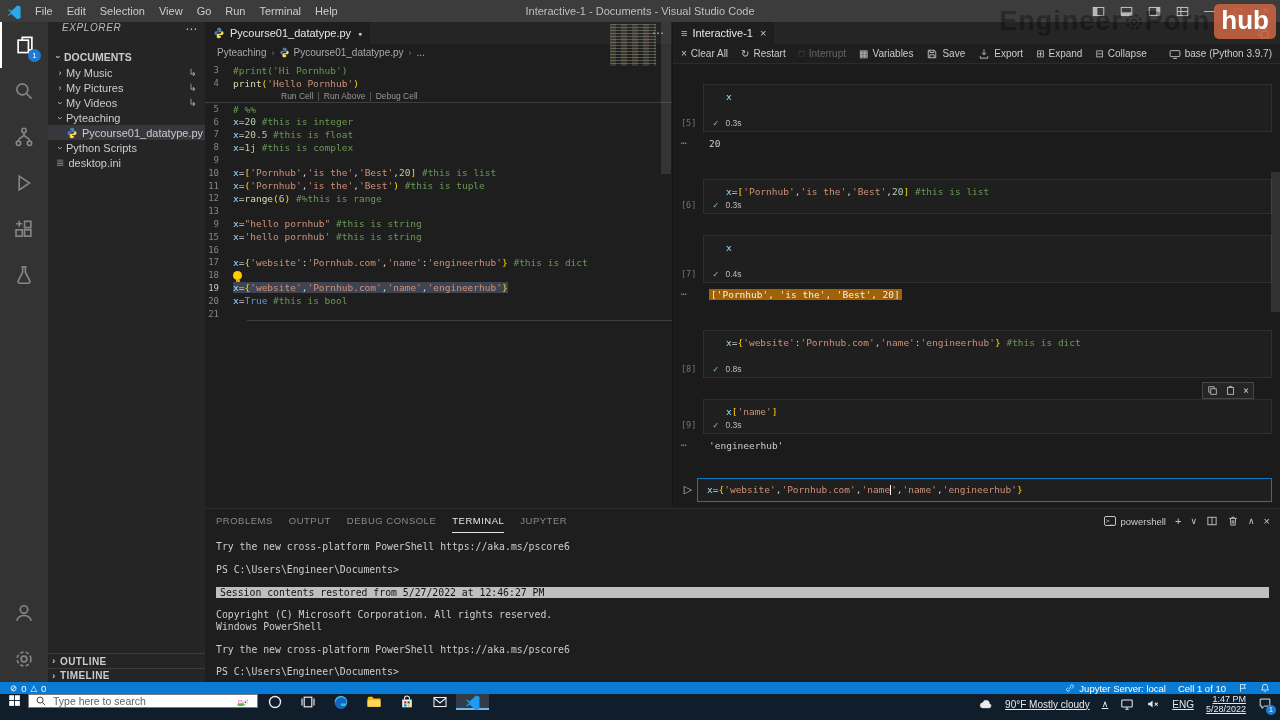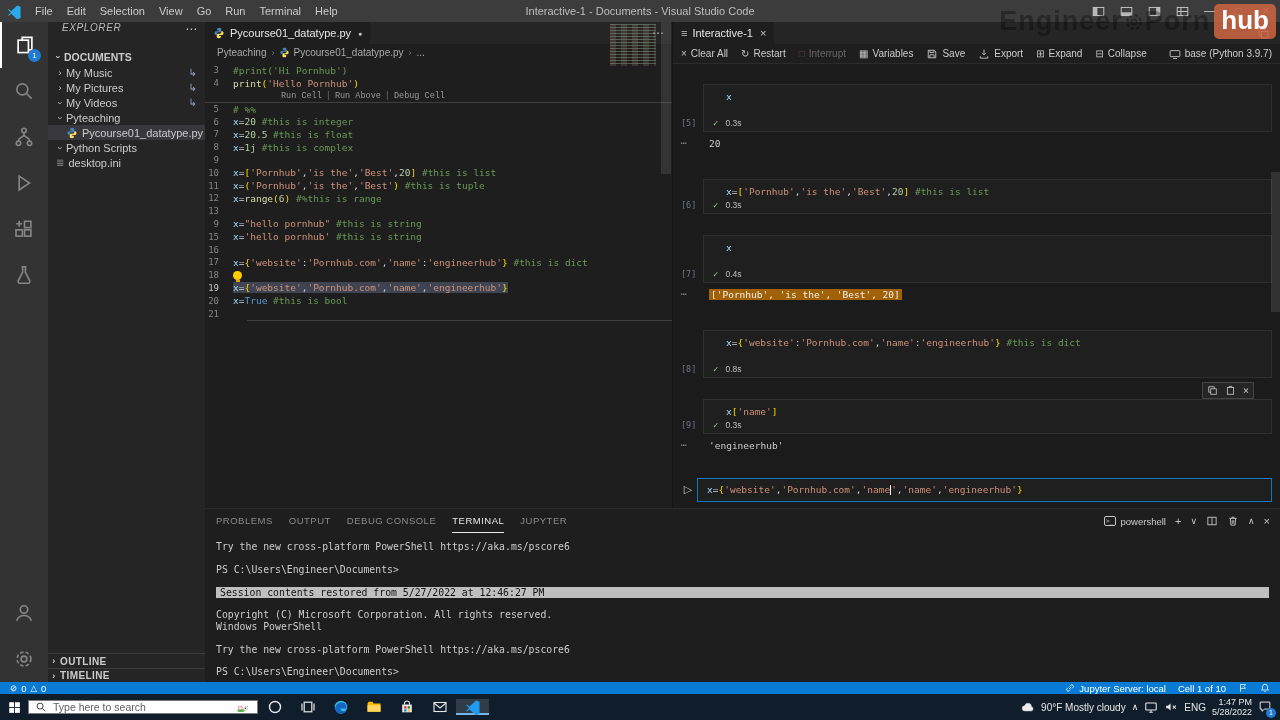--- a/index.html
+++ b/index.html
@@ -73,21 +73,21 @@
   #breadcrumb .crumb-sep { margin:0 5px; font-size:9px; color:#7a7a7a; }
   #breadcrumb .file-icon { width:11px; height:11px; margin-right:3px; }
 
   #code { position:relative; padding-top:3px; font-family:"DejaVu Sans Mono", monospace; font-size:9.5px; }
   .code-row { height:12.8px; display:flex; align-items:center; white-space:pre; }
   .code-row .ln { width:28px; flex:none; text-align:right; padding-right:14px; color:#858585; font-size:9px; }
   .code-row .ln.active { color:#c6c6c6; }
   .sep-top { border-top:1px solid #3f3f3f; }
   .cellsep { border-top:1px solid #3f3f3f; margin-left:42px; }
   .tks.hl { background:#3e4452; }
-  .codelens { color:#999999; font-size:8.5px; font-family:Liberation Mono, monospace; cursor:pointer;padding-left:48px; }
+  .codelens { color:#999999; font-size:8.5px; font-family:Liberation Sans, sans-serif; cursor:pointer;padding-left:48px; }
   .codelens .cl-sep { color:#6e6e6e; margin:0 4px; }
   .tk-var{color:#9cdcfe}.tk-op{color:#d4d4d4}.tk-num{color:#b5cea8}.tk-str{color:#ce9178}
   .tk-com{color:#6a9955}.tk-fn{color:#dcdcaa}.tk-kw{color:#569cd6}.tk-brk{color:#ffd700}
   .tk-plain{color:#d4d4d4}.tk-punc{color:#d4d4d4}
   .bulb { width:9px; height:9px; border-radius:50%; background:#ffcc00; display:inline-block; position:relative; }
   .bulb:after { content:""; position:absolute; left:2.5px; bottom:-2px; width:4px; height:2px; background:#d9a800; }
   #minimap { position:absolute; right:16px; top:2px; width:46px; height:42px;
     background-image:repeating-linear-gradient(180deg, rgba(140,170,140,0.55) 0 1px, transparent 1px 3px),
       repeating-linear-gradient(90deg, rgba(200,150,110,0.25) 0 6px, transparent 6px 11px); opacity:.8; }
   #ed-scrollbar { position:absolute; right:1px; top:0; width:10px; height:480px; }
@@ -157,33 +157,33 @@
   #statusbar { position:absolute; left:0; top:682px; width:1280px; height:12px; background:#0a7bd4;
     color:#ffffff; display:flex; align-items:center; font-size:9.5px; padding:0 10px; z-index:6; }
   #status-left { display:flex; align-items:center; gap:4px; cursor:pointer; }
   #status-left .sicon { font-size:8.5px; }
   #status-right { margin-left:auto; display:flex; align-items:flex-start; gap:12px; }
   #status-right .sr-item { display:flex; align-items:center; gap:4px; cursor:pointer; }
   #status-right .icon { width:10px; height:10px; color:#fff; }
 
   
   #taskbar { position:absolute; left:0; top:694px; width:1280px; height:26px; background:#101d2b;
-    display:flex; align-items:center; color:#e8e8e8; z-index:7; }
+    display:flex; align-items:flex-start; color:#e8e8e8; z-index:7; }
   #start-btn { width:28px; display:flex; align-items:center; justify-content:center; cursor:pointer; }
   #start-btn .icon { width:13px; height:13px; }
   #search-box { width:230px; background:#ffffff; display:flex; align-items:center; padding:0 6px;
     border:1px solid #7a7a7a; cursor:text; position:relative; }
   #search-box .icon { width:12px; height:12px; color:#333; margin-right:6px; }
   #search-ph { color:#5f5f5f; font-size:10.5px; }
   #search-doodle { position:absolute; right:2px; top:1px; width:40px; height:24px; }
   #task-icons { display:flex; }
   .tb-app { width:33px; display:flex; align-items:center; justify-content:center; cursor:pointer; }
   .tb-app .icon { width:16px; height:16px; }
   .tb-app.active { background:rgba(255,255,255,0.14); box-shadow:inset 0 -2px 0 #75b6e7; }
-  #tray { margin-left:auto; display:flex; align-items:center; gap:6px; padding-right:8px; font-size:10px; }
+  #tray { margin-left:auto; display:flex; align-items:center; gap:12px; padding-right:8px; font-size:10px;text-decoration:underline; }
   #tray .icon { width:14px; height:14px; color:#e8e8e8; cursor:pointer; }
   #tray .tray-text { cursor:pointer; white-space:nowrap; }
   #clock { text-align:right; font-size:9px; line-height:10px; cursor:pointer; }
   #notif { position:relative; cursor:pointer; }
   #notif .badge { position:absolute; right:-4px; bottom:-3px; background:#1e7ad3; color:#fff; font-size:7px;
     min-width:10px; height:10px; border-radius:50%; text-align:center; line-height:10px; }
 </style>
 </head>
 <body>
 

